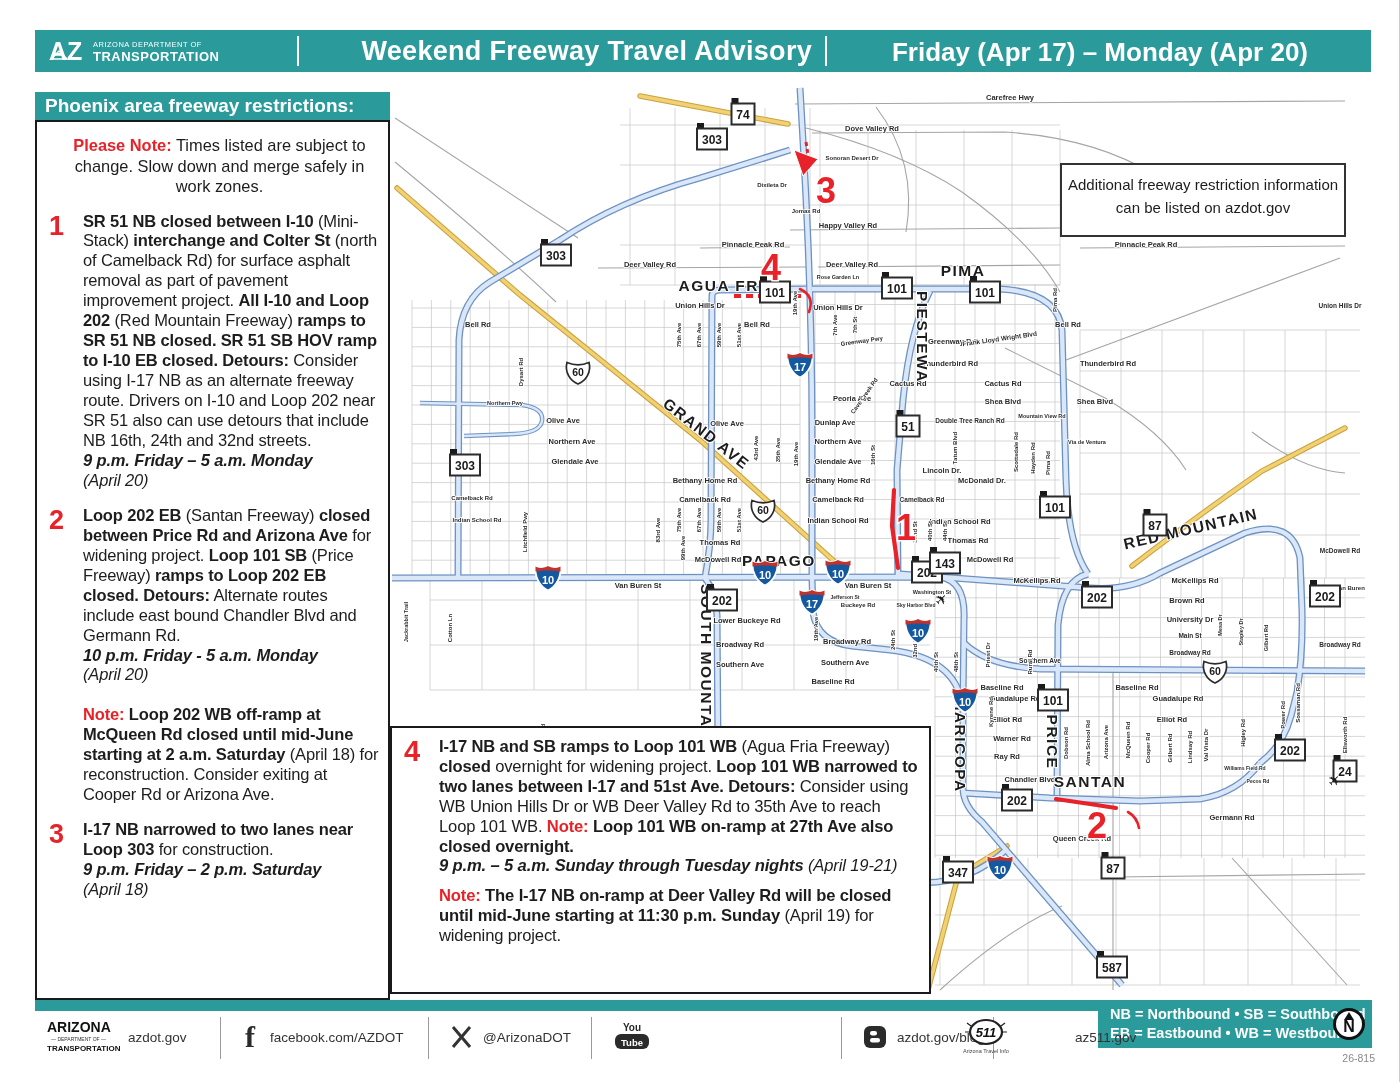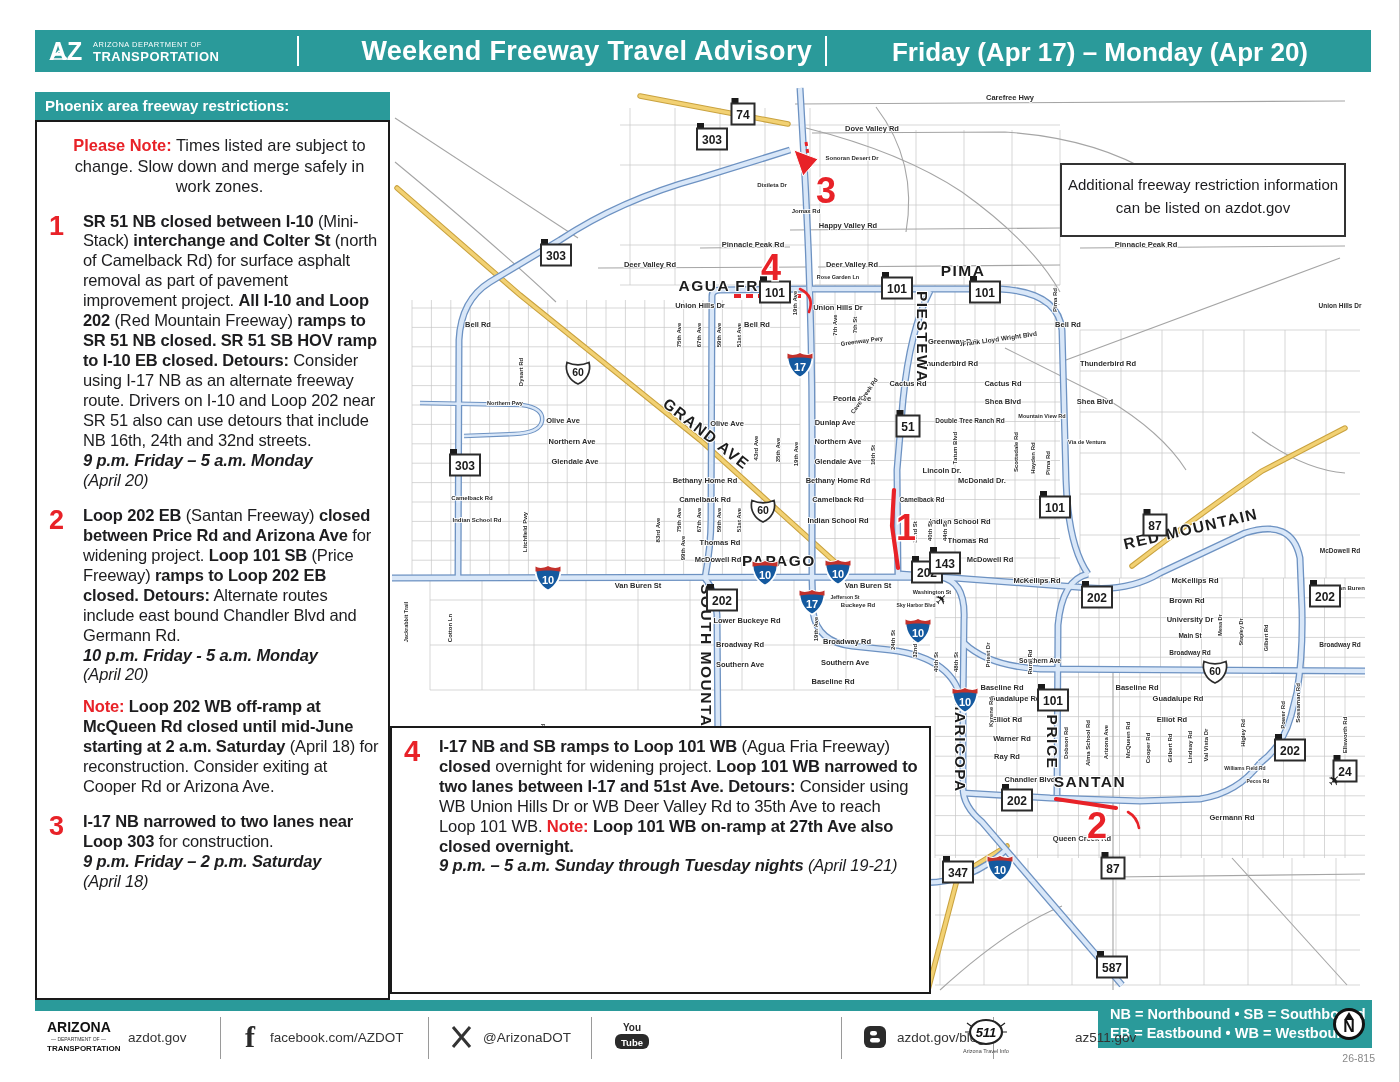--- a/index.html
+++ b/index.html
@@ -14,27 +14,27 @@
   .i{font-style:italic}
   .red{color:var(--red)}
 
   
   .header{position:absolute;left:35px;top:30px;width:1336px;height:42px;background:var(--teal)}
   .hdr-div{position:absolute;top:6px;width:2px;height:30px;background:#ffffff}
   .hdr-title{position:absolute;left:272px;top:6px;width:505px;text-align:right;color:#fff;font-weight:800;font-size:27px;letter-spacing:.3px}
   .hdr-dates{position:absolute;left:800px;top:7px;width:530px;text-align:center;color:#fff;font-weight:800;font-size:26px}
 
   
-  .sb-title{position:absolute;left:35px;top:92px;width:355px;height:28px;background:var(--teal);color:#fff;font-weight:800;font-size:15px;line-height:28px;padding-left:10px}
+  .sb-title{position:absolute;left:35px;top:92px;width:355px;height:28px;background:var(--teal);color:#fff;font-weight:800;font-size:19px;line-height:28px;padding-left:10px}
   .sb-box{position:absolute;left:35px;top:120px;width:355px;height:880px;background:#fff;border:2px solid #1a1a1a;overflow:hidden}
   .sb-note{margin:13px 16px 0 30px;text-align:center;font-size:16.4px;line-height:1.25}
   .item{display:flex;margin:15px 8px 0 12px}
   .item .num{flex:none;width:34px;color:var(--red);font-weight:800;font-size:27px;line-height:1;padding-top:1px}
   .item .itext{font-size:16.5px;line-height:1.21;letter-spacing:-.15px}
-  .item .inote{margin-top:12px}
+  .item .inote{margin-top:20px}
 
   
   .callout{position:absolute;left:390px;top:726px;width:541px;height:268px;background:#fff;border:2px solid #1a1a1a;display:flex;padding:9px 10px 0 12px}
   .callout .num{flex:none;width:35px;color:var(--red);font-weight:800;font-size:29px;line-height:1}
   .callout .itext{font-size:16.6px;line-height:1.2;letter-spacing:-.15px}
   .callout .inote{margin-top:10px}
 
   
   .info-box{position:absolute;left:1060px;top:163px;width:286px;height:74px;border:2px solid #333;background:#fff;text-align:center;font-size:15px;line-height:1.5;padding-top:9px}
 
@@ -637,20 +637,21 @@
     <div class="item">
       <div class="num">3</div>
       <div class="itext"><span class="b">I-17 NB narrowed to two lanes near Loop 303</span><span> for construction.</span><br><span class="b i">9 p.m. Friday – 2 p.m. Saturday</span><br><span class="i">(April 18)</span></div>
     </div>
   </div>
 
   <div class="callout">
     <div class="num">4</div>
     <div class="itext">
       <span><span class="b">I-17 NB and SB ramps to Loop 101 WB</span><span> (Agua Fria Freeway) </span><span class="b">closed</span><span> overnight for widening project. </span><span class="b">Loop 101 WB narrowed to two lanes between I-17 and 51st Ave. Detours:</span><span> Consider using WB Union Hills Dr or WB Deer Valley Rd to 35th Ave to reach Loop 101 WB. </span><span class="b red">Note:</span><span class="b"> Loop 101 WB on-ramp at 27th Ave also closed overnight.</span><br><span class="b i">9 p.m. – 5 a.m. Sunday through Tuesday nights</span><span class="i"> (April 19-21)</span></span>
+      <div class="inote"><span class="b red">Note:</span><span class="b"> The I-17 NB on-ramp at Deer Valley Rd will be closed until mid-June starting at 11:30 p.m. Sunday</span><span> (April 19) for widening project.</span></div>
     </div>
   </div>
 
   <div class="info-box">Additional freeway restriction information can be listed on azdot.gov</div>
 
   <div class="teal-strip"></div>
 
   <div class="legend-box">
     <div class="legend-line" style="top:6px">NB = Northbound  •  SB = Southbound</div>
     <div class="legend-line" style="top:25px">EB = Eastbound  •  WB = Westbound</div>

